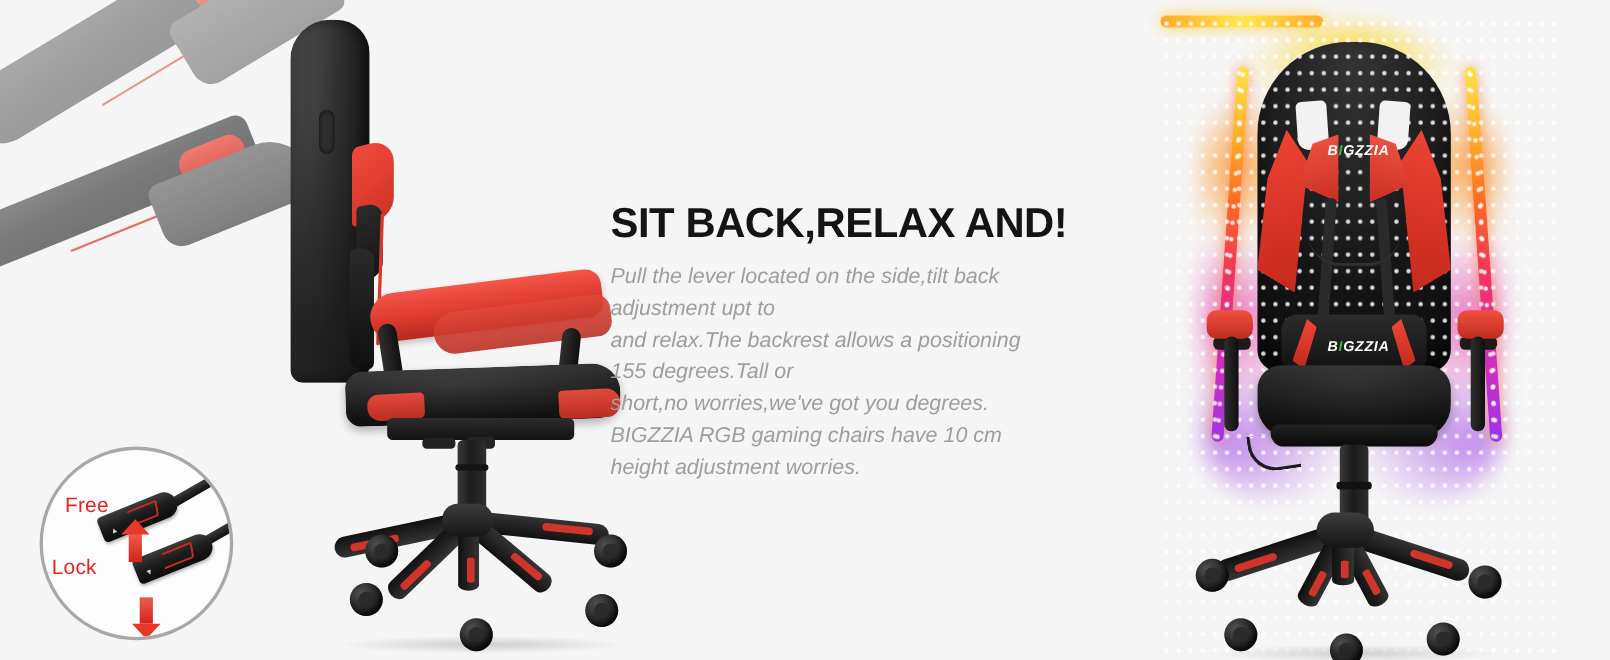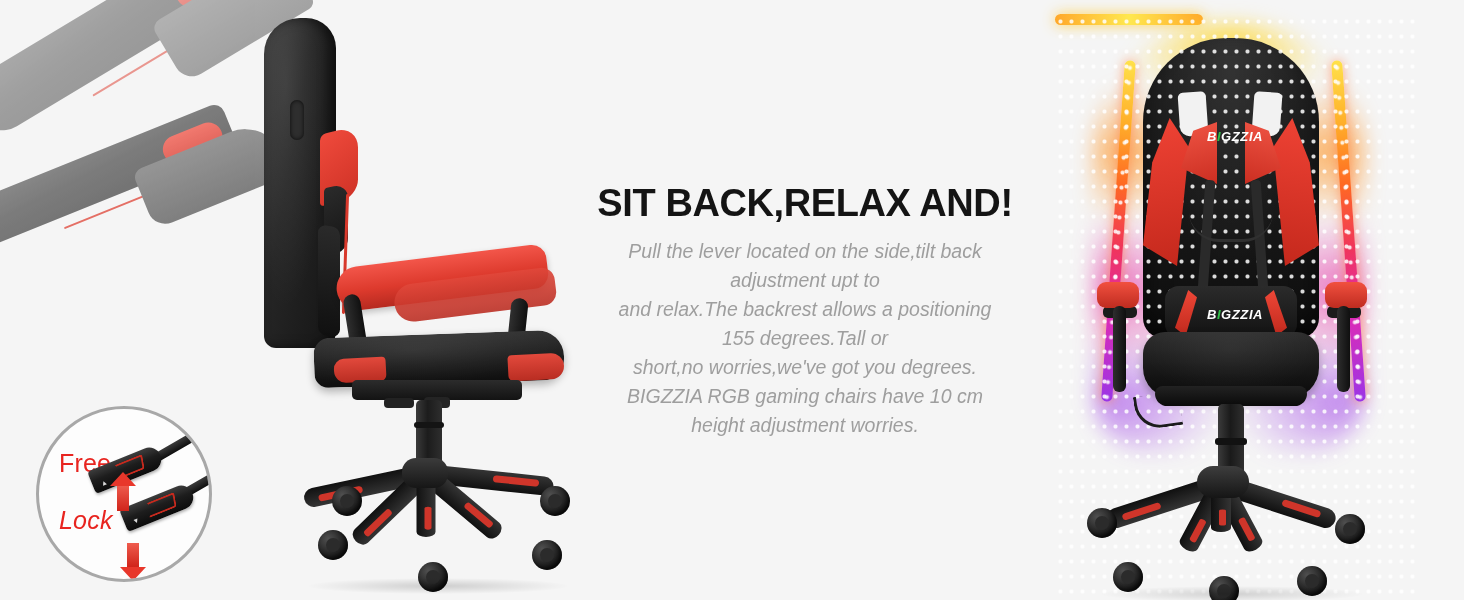--- a/index.html
+++ b/index.html
@@ -23,21 +23,21 @@
     background: #f5f5f5;
     overflow: hidden;
   }
 
   
   .copy-block {
     position: absolute;
     left: 555px;
     top: 182px;
     width: 500px;
-    text-align: center;
+    text-align: left;
   }
   .headline {
     font-size: 38px;
     font-weight: bold;
     color: #141414;
     letter-spacing: -0.4px;
     line-height: 1.12;
     white-space: nowrap;
   }
   .body-copy {
@@ -298,27 +298,27 @@
     position: absolute;
     left: 36px; top: 406px;
     width: 176px; height: 176px;
     border-radius: 50%;
     border: 3px solid #a8a8a8;
     background: #fdfdfd;
     overflow: hidden;
   }
   .badge-label {
     position: absolute;
-    font-size: 25px;
+    font-size: 19px;
     color: #e8241f;
     font-weight: 400;
     letter-spacing: .2px;
   }
   .label-free { left: 20px; top: 40px; }
-  .label-lock { left: 20px; top: 97px; font-style: italic; }
+  .label-lock { left: 8px; top: 97px; }
 
   .lever {
     position: absolute;
     width: 74px; height: 24px;
     border-radius: 4px 12px 12px 4px;
     background: linear-gradient(180deg, #3d3d3d 0%, #1d1d1d 45%, #0c0c0c 100%);
     box-shadow: 0 2px 3px rgba(0,0,0,.3);
   }
   .lever .glyph {
     position: absolute;

